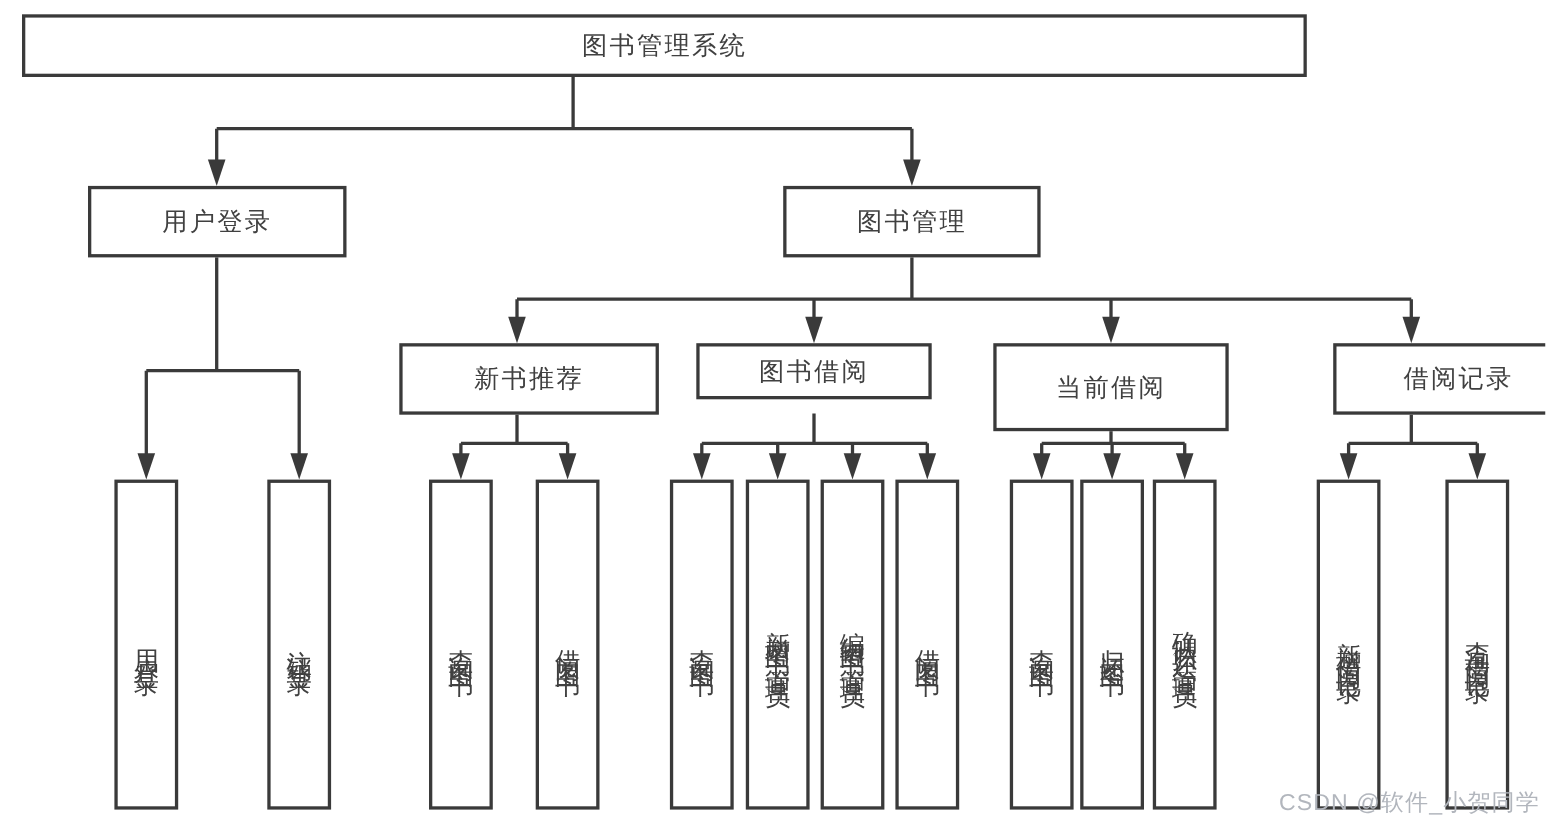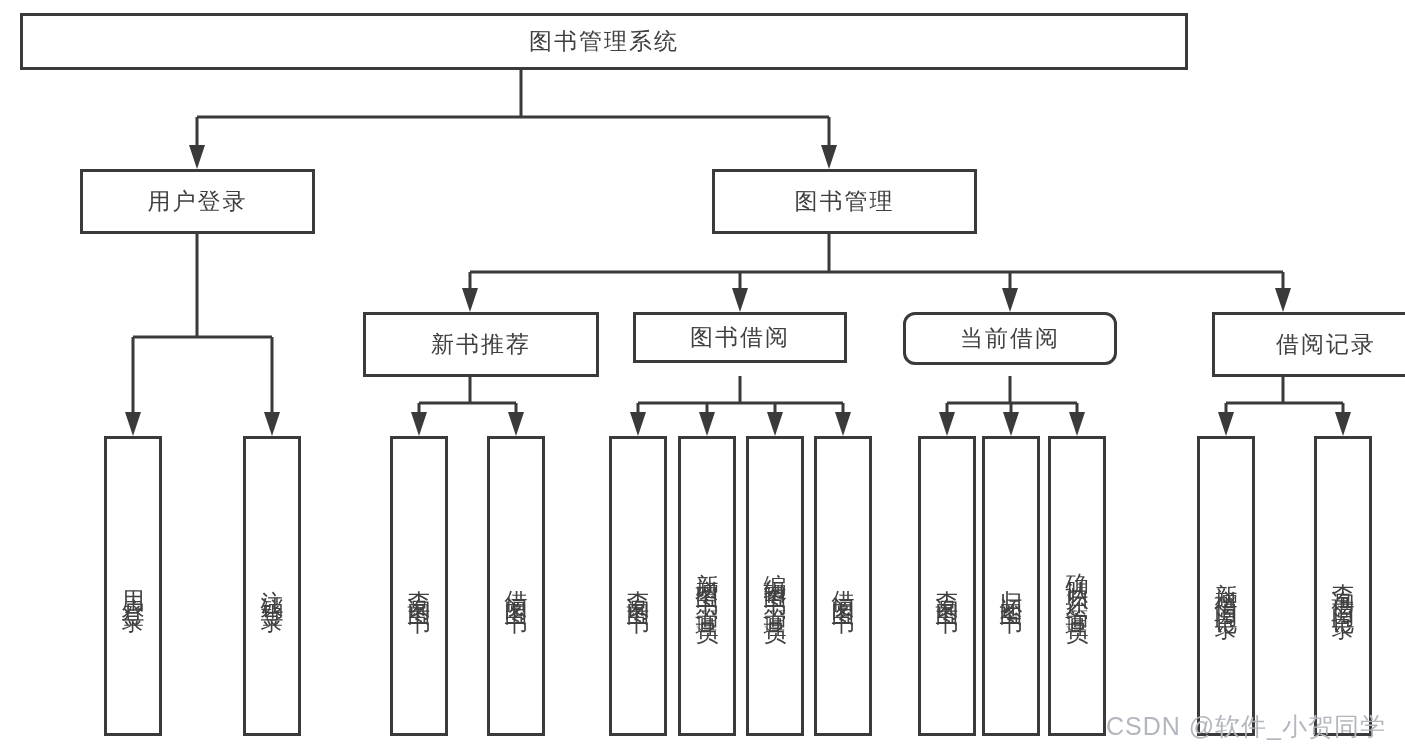--- a/index.html
+++ b/index.html
@@ -65,45 +65,45 @@
     text-orientation: mixed;
     font-size: 23px;
     letter-spacing: 7px;
     line-height: 1;
     color: var(--text);
     white-space: nowrap;
   }
 
   .b-root    { left: 20px;   top: 13px;  width: 1168px; height: 57px; }
   .b-user    { left: 80px;   top: 169px; width: 235px;  height: 65px; }
-  .b-mgmt    { left: 712px;  top: 169px; width: 265px;  height: 65px; }
+  .b-mgmt    { left: 712px;  top: 169px; width: 234px;  height: 65px; }
   .b-new     { left: 363px;  top: 312px; width: 236px;  height: 65px; }
   .b-borrow  { left: 633px;  top: 312px; width: 214px;  height: 51px; }
-  .b-current { left: 903px;  top: 312px; width: 214px;  height: 53px; border-radius: 12px; }
+  .b-current { left: 903px;  top: 312px; width: 214px;  height: 80px; }
   .b-record  { left: 1212px; top: 312px; width: 228px;  height: 65px; }
 
   .l-1  { left: 104px; }
   .l-2  { left: 243px; }
   .l-3  { left: 390px; }
   .l-4  { left: 487px; }
   .l-5  { left: 609px; }
   .l-6  { left: 678px; }
   .l-7  { left: 746px; }
   .l-8  { left: 814px; }
   .l-9  { left: 918px; }
   .l-10 { left: 982px; }
   .l-11 { left: 1048px; }
   .l-12 { left: 1197px; }
   .l-13 { left: 1314px; }
 
   .watermark {
     position: absolute;
-    right: 19px;
+    right: 5px;
     bottom: 4px;
-    font-size: 25px;
+    font-size: 21px;
     letter-spacing: 1px;
     color: var(--watermark);
     white-space: nowrap;
     z-index: 5;
   }
 </style>
 </head>
 <body>
 
 <div class="canvas">

